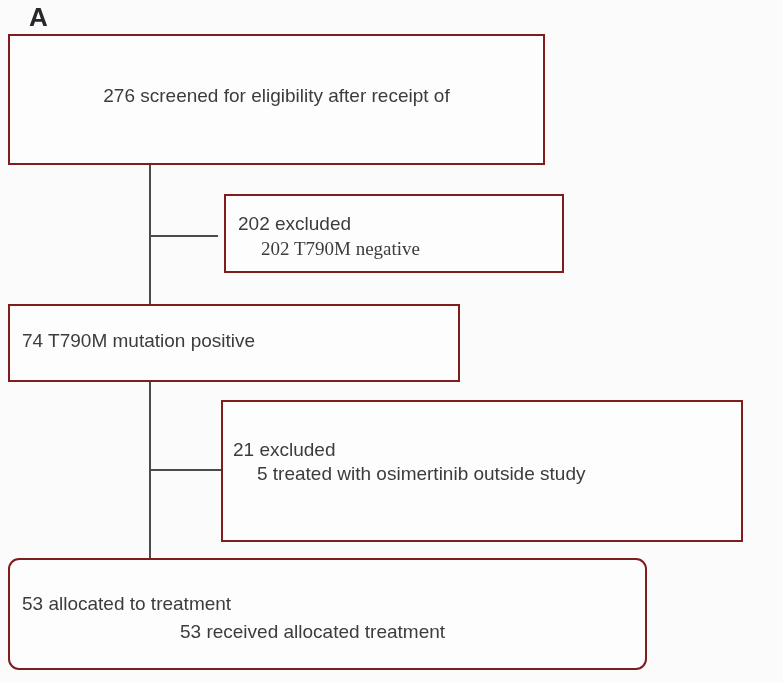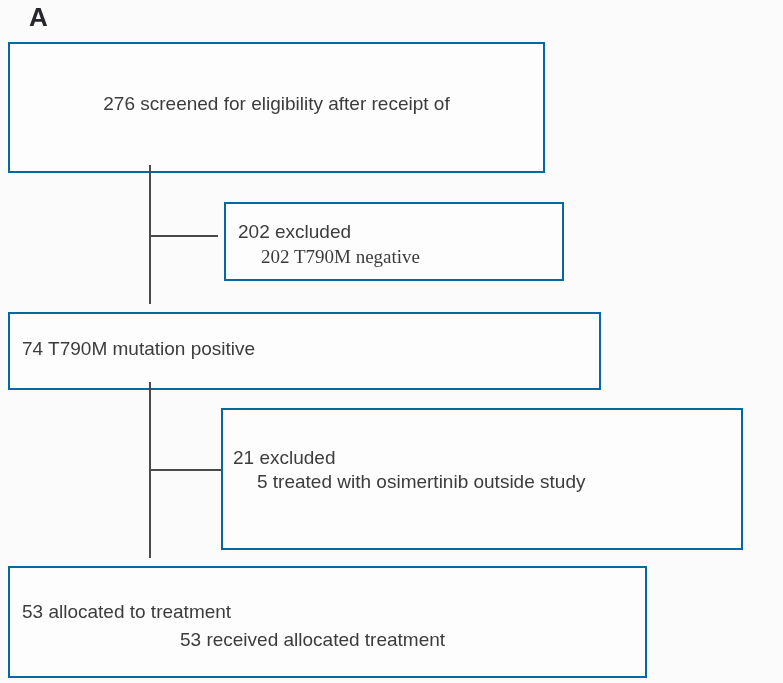--- a/index.html
+++ b/index.html
@@ -20,59 +20,59 @@
     left: 29px;
     top: 2px;
     font-size: 26px;
     font-weight: 700;
     color: #26262b;
     letter-spacing: 0.5px;
   }
   .bx {
     position: absolute;
     box-sizing: border-box;
-    border: 2px solid #0369a1;
+    border: 2px solid #7f1d1d;
     background: #fdfdfd;
     color: #3c3c3c;
     font-size: 19px;
-    margin-top: 8px;
   }
   .bx .line { white-space: nowrap; }
   .conn {
     position: absolute;
     background: #4a4a4a;
   }
   
   #box-screened {
     left: 8px; top: 34px; width: 537px; height: 131px;
     text-align: center;
     padding-top: 46px;
     line-height: 28px;
   }
   #box-excluded-202 {
     left: 224px; top: 194px; width: 340px; height: 79px;
     padding: 15px 0 0 12px;
     line-height: 25px;
   }
   #box-excluded-202 .line.indent { padding-left: 23px; font-family: Liberation Serif, serif; }
   #box-t790m-positive {
-    left: 8px; top: 304px; width: 593px; height: 78px;
+    left: 8px; top: 304px; width: 452px; height: 78px;
     padding: 22px 0 0 12px;
     line-height: 25px;
   }
   #box-excluded-21 {
     left: 221px; top: 400px; width: 522px; height: 142px;
     padding: 36px 0 0 10px;
     line-height: 24px;
   }
   #box-excluded-21 .line.indent { padding-left: 24px; }
   #box-allocated {
     left: 8px; top: 558px; width: 639px; height: 112px;
     padding: 30px 0 10px 12px;
     line-height: 28px;
+    border-radius: 11px;
   }
   #box-allocated .line.indent { padding-left: 158px; }
   
   #conn-v1 { left: 149px; top: 165px; width: 2px; height: 139px; }
   #conn-h1 { left: 150px; top: 235px; width: 68px; height: 2px; }
   #conn-v2 { left: 149px; top: 382px; width: 2px; height: 176px; }
   #conn-h2 { left: 150px; top: 469px; width: 71px; height: 2px; }
 </style>
 </head>
 <body>

